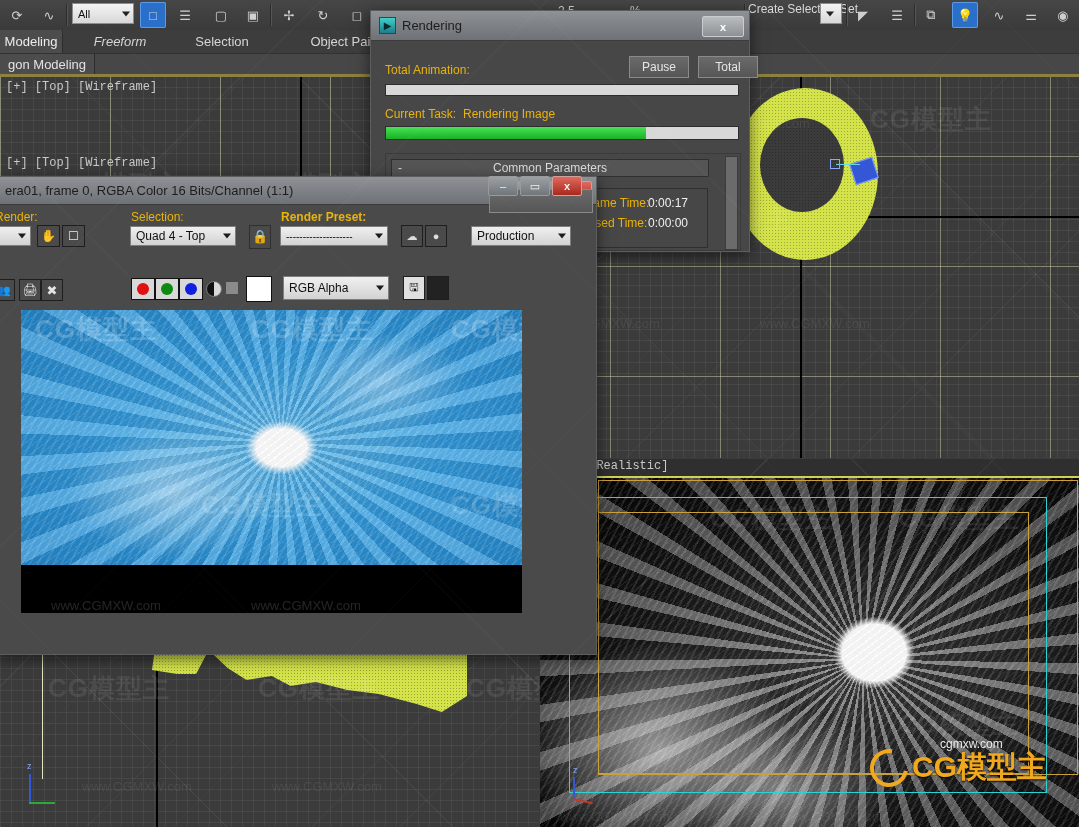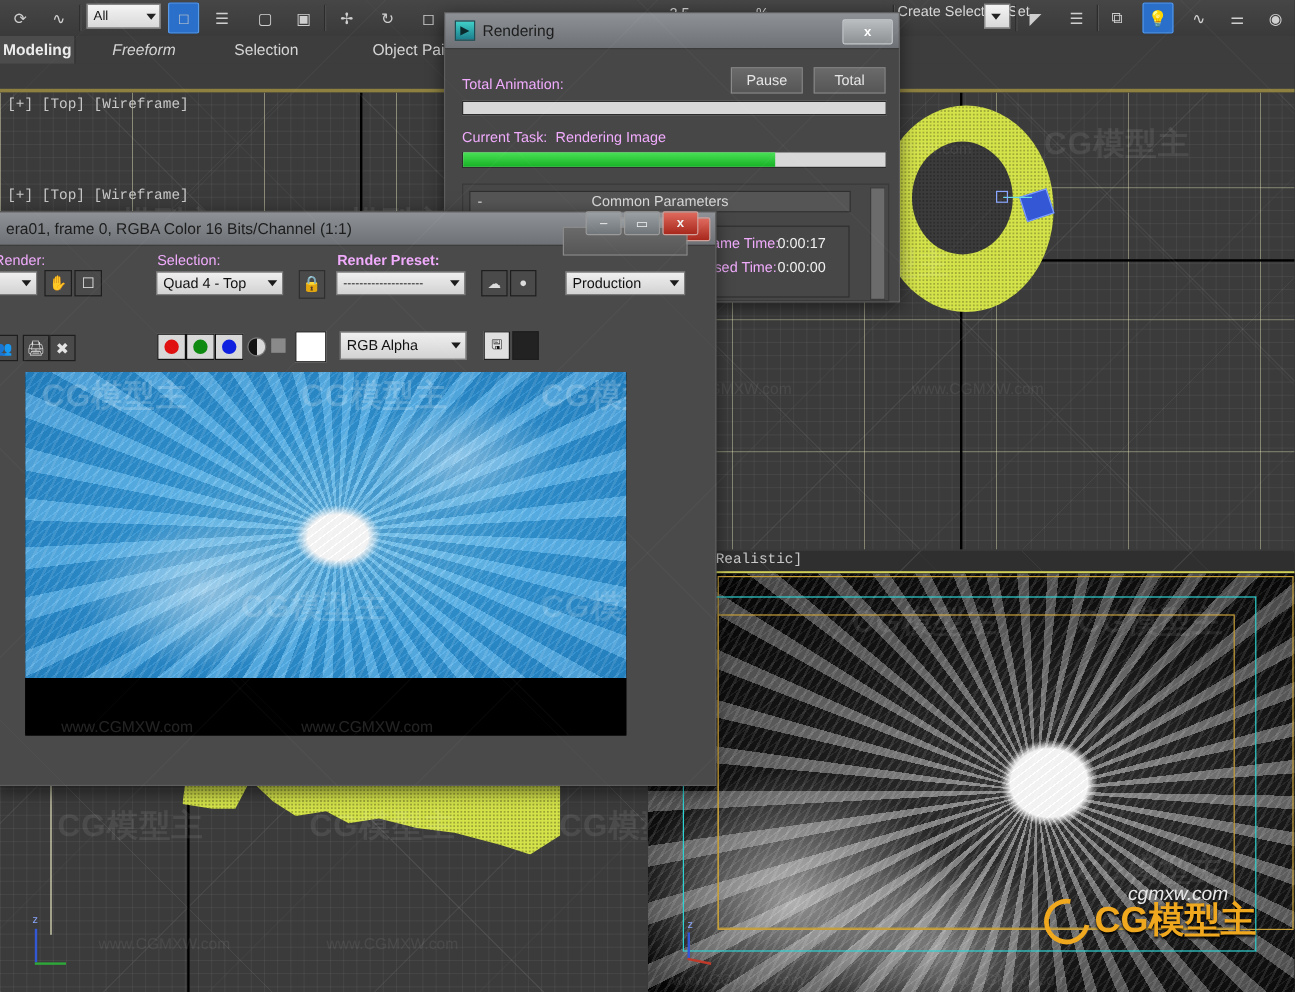--- a/index.html
+++ b/index.html
@@ -61,30 +61,30 @@
 
   
   .win{position:absolute;background:#474747;border:1px solid #5d5d5d;
     box-shadow:0 4px 14px rgba(0,0,0,.55);}
   .win-title{position:absolute;left:0;top:0;right:0;height:30px;
     background:linear-gradient(#8e9296,#6e7276);
     border-bottom:1px solid #3c3c3c;color:#1d1d1d;font-size:13px;
     display:flex;align-items:center;padding-left:8px;box-sizing:border-box;}
   .btn{background:linear-gradient(#6a6a6a,#565656);border:1px solid #8a8a8a;
     color:#e6e6e6;font-size:12px;display:flex;align-items:center;justify-content:center;
-    box-sizing:border-box;}
+    box-sizing:border-box;margin-left:20px;}
   .winbtn{width:30px;height:20px;border:1px solid #9a9a9a;border-radius:2px;
     display:flex;align-items:center;justify-content:center;font-size:11px;color:#f0f0f0;
     background:linear-gradient(#9aa0a4,#70767a);box-sizing:border-box;}
   .winbtn.close{background:linear-gradient(#e06a5e,#a8281c);border-color:#d0a09a;}
 
   .pbar{border:1px solid #2d2d2d;background:#2f2f2f;box-sizing:border-box;position:absolute;}
   .pbar > i{display:block;height:100%;}
 
-  .lbl{position:absolute;color:#f0abfc;font-size:12px;white-space:nowrap;}
+  .lbl{position:absolute;color:#eab308;font-size:12px;white-space:nowrap;}
   .field{position:absolute;background:linear-gradient(#f0f0f0,#d2d2d2);border:1px solid #7d7d7d;
     color:#111;font-size:12px;display:flex;align-items:center;padding-left:5px;box-sizing:border-box;}
   .field .ar{position:absolute;right:4px;top:50%;transform:translateY(-50%);
     border-left:4px solid transparent;border-right:4px solid transparent;border-top:5px solid #1b1b1b;}
   .swatch{position:absolute;border:1px solid #111;box-sizing:border-box;}
   .iconbox{position:absolute;border:1px solid #1e1e1e;background:#d9d9d9;box-sizing:border-box;
     display:flex;align-items:center;justify-content:center;}
   .rollup{position:absolute;background:#4a4a4a;border:1px solid #303030;box-sizing:border-box;
     color:#dcdcdc;font-size:12px;display:flex;align-items:center;justify-content:center;}
 
@@ -205,21 +205,21 @@
     <div style="position:absolute;left:33px;top:339px;width:20px;height:2px;background:#c03a2a;transform:rotate(12deg);transform-origin:left;"></div>
     <div style="position:absolute;left:33px;top:306px;color:#8aa7ff;font-size:9px;">z</div>
     <div class="wm" style="left:170px;top:42px;">CG模型主</div>
     <div class="wm" style="left:358px;top:42px;">CG模型主</div>
     <div class="wm" style="left:358px;top:248px;">CG模型主</div>
 
     <div class="cglogo" style="left:330px;top:288px;">
       <div class="cg-c"></div>
       <div style="color:#f0a81e;font-size:30px;font-weight:bold;text-shadow:0 1px 2px #000;">CG模型主</div>
     </div>
-    <div style="position:absolute;left:400px;top:278px;color:#e9e9e9;font-size:16px;font-style:italic;">cgmxw.com</div>
+    <div style="position:absolute;left:400px;top:278px;color:#e9e9e9;font-size:12px;">cgmxw.com</div>
     <div class="wm2" style="left:20px;top:350px;">www.CGMXW.com</div>
     <div class="wm2" style="left:240px;top:350px;">www.CGMXW.com</div>
   </div>
 
   <div class="toolbar">
     <div class="tb-ico" style="left:4px;">⟳</div>
     <div class="tb-ico" style="left:36px;">∿</div>
     <div class="tb-sep" style="left:66px;"></div>
     <div class="tb-combo" style="left:72px;top:3px;width:62px;height:21px;">
       <span>All</span>
@@ -255,24 +255,27 @@
     <div class="tb-sep" style="left:914px;"></div>
     <div class="tb-ico" style="left:918px;">⧉</div>
     <div class="tb-ico sel" style="left:952px;">💡</div>
     <div class="tb-ico" style="left:986px;">∿</div>
     <div class="tb-ico" style="left:1018px;">⚌</div>
     <div class="tb-ico" style="left:1050px;">◉</div>
   </div>
 
   <div class="ribbon">
     <div class="rib-tabs">
-      <div class="rib-tab active" style="left:0;width:62px;font-weight:bold;">Modeling</div>
+      <div class="rib-tab active" style="left:0;width:62px;">Modeling</div>
       <div class="rib-tab" style="left:80px;width:80px;font-style:italic;">Freeform</div>
       <div class="rib-tab" style="left:182px;width:80px;">Selection</div>
       <div class="rib-tab" style="left:296px;width:96px;">Object Pain</div>
+    </div>
+    <div class="rib-sub">
+      <div class="rib-subtab" style="left:0;">gon Modeling</div>
     </div>
   </div>
 
   <div style="position:absolute;left:0;top:74px;width:1079px;height:3px;background:#8d8040;"></div>
 
   <div class="win" style="left:370px;top:10px;width:378px;height:240px;">
     <div class="win-title">
       <span style="width:15px;height:15px;background:linear-gradient(#3fd0c8,#1d7d8c);
                    display:inline-block;margin-right:6px;border:1px solid #1b4f58;
                    color:#0a2a2e;font-size:10px;text-align:center;line-height:15px;">▶</span>

